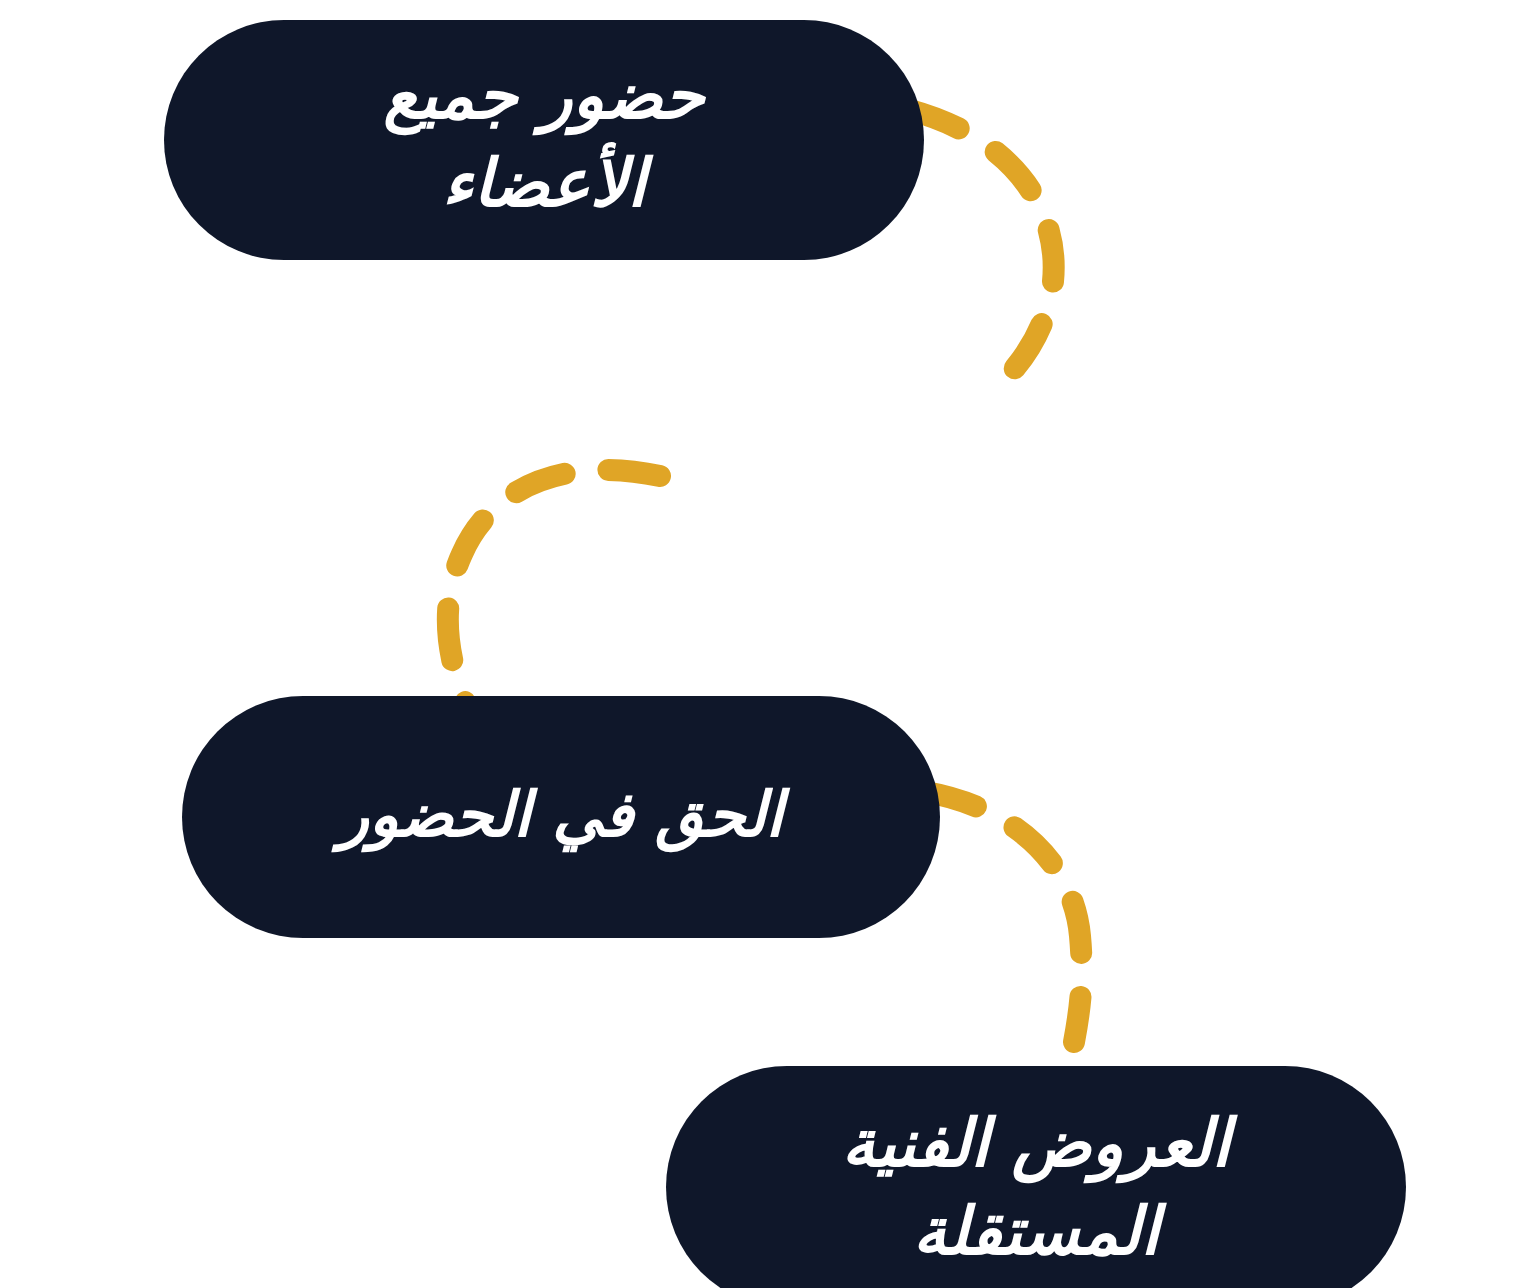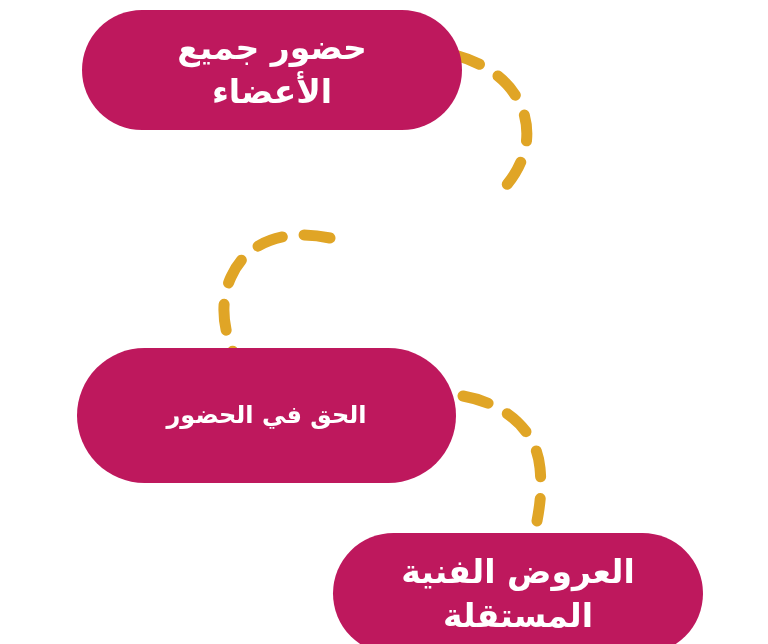--- a/index.html
+++ b/index.html
@@ -31,29 +31,30 @@
     pointer-events: none;
   }
 
   .step-pill {
     position: absolute;
     box-sizing: border-box;
     display: flex;
     align-items: center;
     justify-content: center;
     text-align: center;
-    background: #be185d;
+    background: #0f172a;
     color: #ffffff;
     border-radius: 999px;
     padding: 6px 26px;
     line-height: 1.32;
     font-weight: 700;
     letter-spacing: 0;
     direction: rtl;
     unicode-bidi: isolate;
+    font-style: italic;
     -webkit-font-smoothing: antialiased;
   }
 
   .step-label {
     display: block;
     width: 100%;
     white-space: pre-line;
   }
 
   
@@ -65,25 +66,25 @@
     font-size: 33px;
   }
   #pill-2 {
     left: 330px;
     top: 181px;
     width: 355px;
     height: 120px;
     font-size: 33px;
   }
   #pill-3 {
-    left: 77px;
+    left: 91px;
     top: 348px;
     width: 379px;
-    height: 135px;
-    font-size: 24px;
+    height: 121px;
+    font-size: 31px;
   }
   #pill-4 {
     left: 333px;
     top: 533px;
     width: 370px;
     height: 121px;
     font-size: 33px;
     justify-content: center;
   }
 </style>

